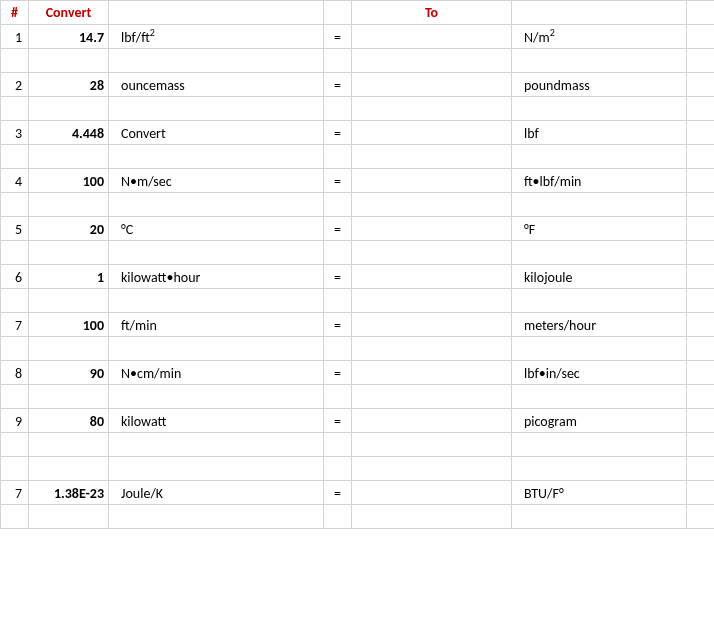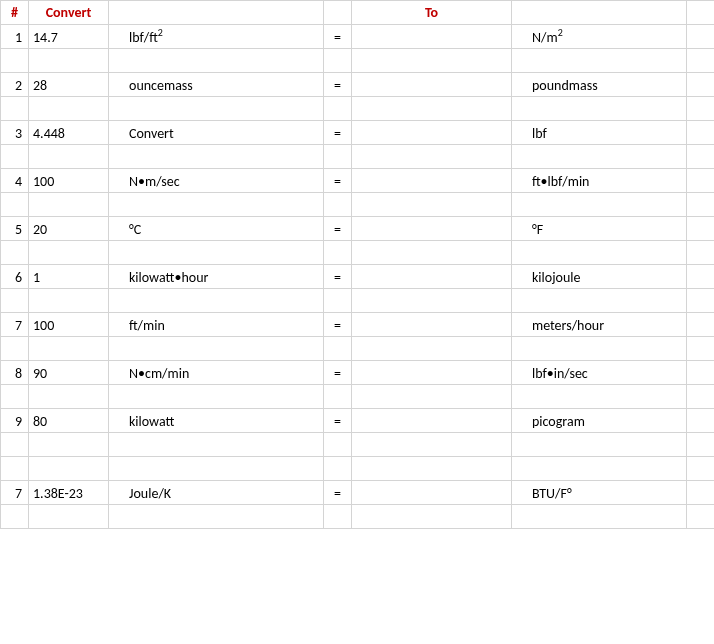--- a/index.html
+++ b/index.html
@@ -32,23 +32,23 @@
     white-space: nowrap;
   }
   tr.spacer td { height: 24px; }
   th {
     font-weight: bold;
     color: #c00000;
     text-align: center;
     vertical-align: middle;
   }
   td.num { text-align: right; padding-right: 6px; }
-  td.val { text-align: left; font-weight: normal; }
+  td.val { text-align: right; font-weight: bold; }
   td.eq  { text-align: center; }
-  td.unit { text-align: left; padding-left: 20px; margin-top: 32px; }
+  td.unit { text-align: left; padding-left: 12px; margin-top: 32px; }
   sup { font-size: 10px; line-height: 0; }
 </style>
 </head>
 <body>
 
 <table>
   <colgroup>
     <col class="c-num">
       <col class="c-conv">
       <col class="c-from">

